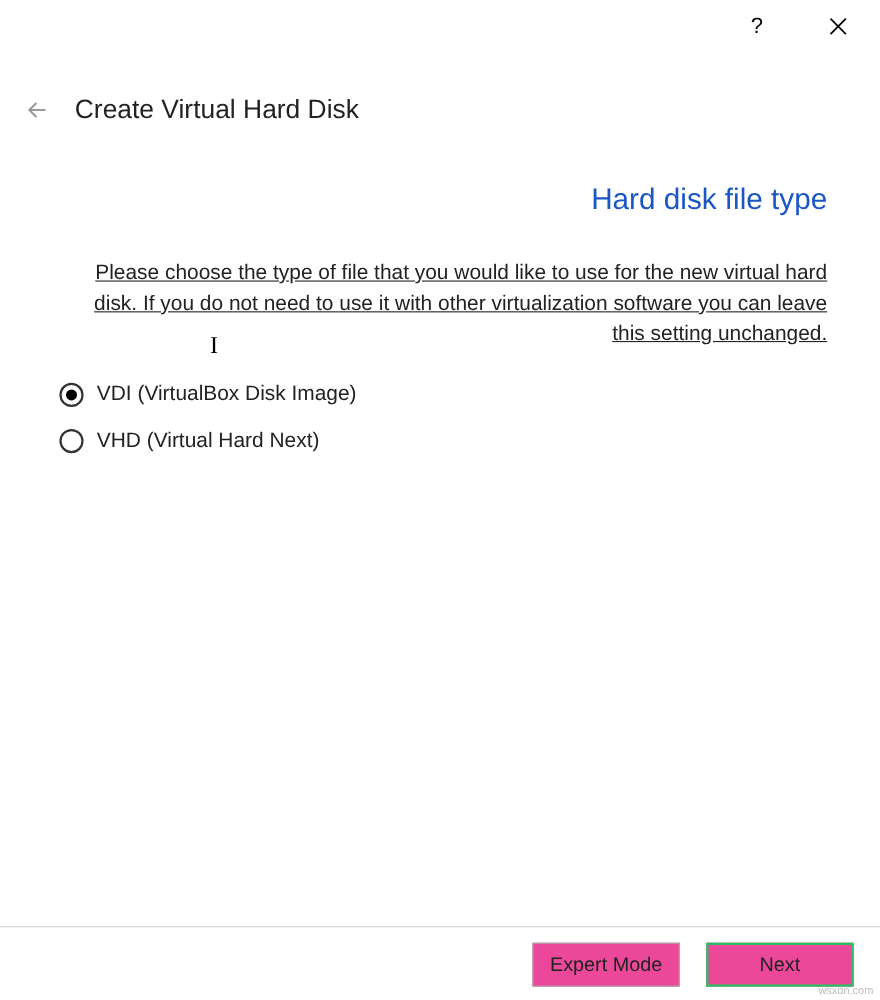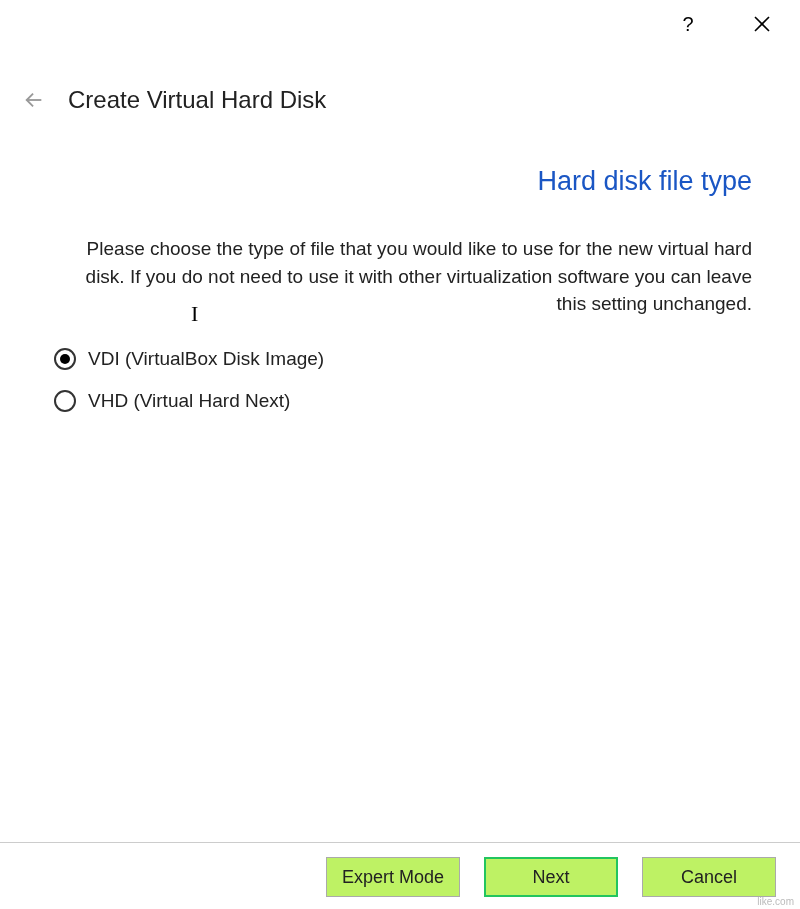--- a/index.html
+++ b/index.html
@@ -70,20 +70,21 @@
       font-weight: 400;
       color: #1a56c4;
       margin-bottom: 38px;
     }
     .description {
       font-size: 19px;
       line-height: 1.45;
       color: #222;
       margin-bottom: 30px;
       padding-left: 6px;
+      text-decoration: underline;
     }
     .radio-group {
       padding-left: 6px;
     }
     .radio-option {
       display: flex;
       align-items: center;
       gap: 12px;
       margin-bottom: 20px;
       cursor: pointer;
@@ -117,21 +118,21 @@
       right: 0;
       border-top: 1px solid #ccc;
       padding: 14px 24px 0 0;
       display: flex;
       justify-content: flex-end;
       gap: 24px;
     }
     .btn {
       min-width: 134px;
       height: 40px;
-      background: #bef264;
+      background: #ec4899;
       border: 1px solid #aaa;
       font-family: inherit;
       font-size: 18px;
       color: #222;
       cursor: pointer;
       display: flex;
       align-items: center;
       justify-content: center;
     }
     .btn.primary {
@@ -192,16 +193,15 @@
       <span class="radio-label">VHD (Virtual Hard Next)</span>
     </div>
   </div>
 </div>
 
 <div class="text-cursor">I</div>
 
 <div class="button-bar">
   <button class="btn">Expert Mode</button>
   <button class="btn primary">Next</button>
-  <button class="btn">Cancel</button>
-</div>
-
-<div class="watermark">like.com</div>
+</div>
+
+<div class="watermark">wsxdn.com</div>
 
 </body></html>

